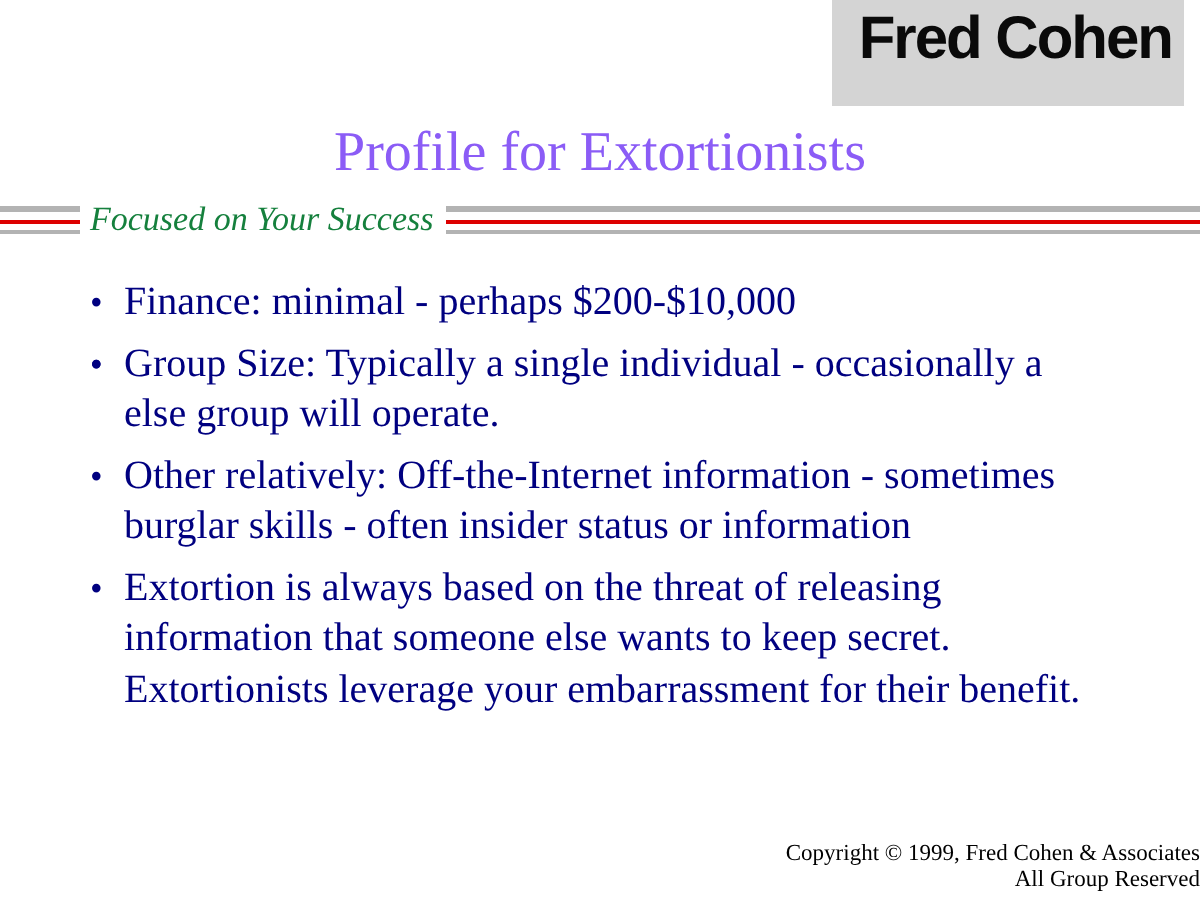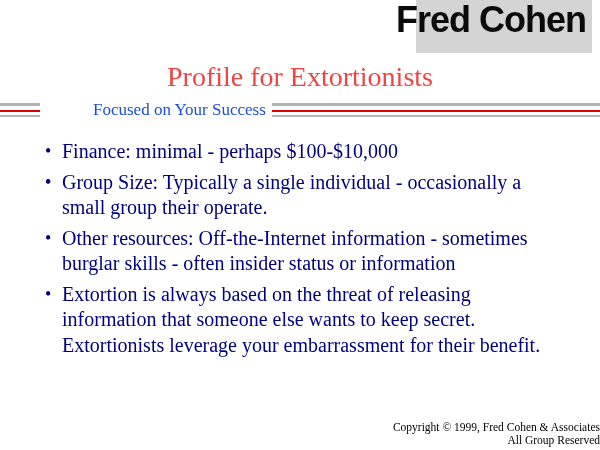--- a/index.html
+++ b/index.html
@@ -27,21 +27,21 @@
     display: flex;
     flex-direction: column;
     align-items: flex-end;
     justify-content: flex-start;
     padding: 6px 6px 0 0;
     box-sizing: border-box;
   }
   .logo-line1 {
     font-family: "Liberation Sans", sans-serif;
     font-weight: bold;
-    font-size: 36px;
+    font-size: 30px;
     line-height: 27px;
     letter-spacing: -1px;
     color: #0a0a0a;
     white-space: nowrap;
   }
   .logo-line2 {
     font-family: "Liberation Sans", sans-serif;
     font-weight: bold;
     font-style: italic;
     font-size: 16px;
@@ -54,21 +54,21 @@
 
   
   .title {
     position: absolute;
     top: 61px;
     left: 0;
     width: 600px;
     text-align: center;
     font-size: 28px;
     line-height: 32px;
-    color: #ef4444;
+    color: #8b5cf6;
     white-space: nowrap;
   }
 
   
   .tagline-row {
     position: absolute;
     top: 98px;
     left: 0;
     width: 600px;
     height: 24px;
@@ -80,26 +80,26 @@
     flex-direction: column;
     justify-content: center;
   }
   .stripes-left { width: 40px; flex: 0 0 40px; }
   .stripes-right { flex: 1 1 auto; }
   .stripe-gray-thick { height: 3px; background: #b3b3b3; }
   .stripe-red { height: 2px; background: #dd0000; margin-top: 4px; }
   .stripe-gray-thin { height: 2px; background: #b3b3b3; margin-top: 3px; }
   .tagline-text {
     flex: 0 0 auto;
+    font-style: italic;
     font-size: 17px;
     line-height: 24px;
-    color: #1d4ed8;
+    color: #15803d;
     padding: 0 6px 0 5px;
     white-space: nowrap;
-    margin-left: 48px;
   }
 
   
   .bullets {
     position: absolute;
     top: 139px;
     left: 45px;
     width: 512px;
     list-style: none;
     margin: 0;
@@ -154,32 +154,32 @@
     <div class="stripes stripes-right">
       <div class="stripe-gray-thick"></div>
       <div class="stripe-red"></div>
       <div class="stripe-gray-thin"></div>
     </div>
   </div>
 
   <ul class="bullets">
     <li>
       <span class="bullet-dot">•</span>
-      <span>Finance: minimal - perhaps $100-$10,000</span>
+      <span>Finance: minimal - perhaps $200-$10,000</span>
     </li>
     <li>
       <span class="bullet-dot">•</span>
     </li>
     <li>
       <span class="bullet-dot">•</span>
-      <span>Group Size: Typically a single individual - occasionally a small group their operate.</span>
+      <span>Group Size: Typically a single individual - occasionally a else group will operate.</span>
     </li>
     <li>
       <span class="bullet-dot">•</span>
-      <span>Other resources: Off-the-Internet information - sometimes burglar skills - often insider status or information</span>
+      <span>Other relatively: Off-the-Internet information - sometimes burglar skills - often insider status or information</span>
     </li>
     <li>
       <span class="bullet-dot">•</span>
       <span>Extortion is always based on the threat of releasing information that someone else wants to keep secret. Extortionists leverage your embarrassment for their benefit.</span>
     </li>
   </ul>
 
   <div class="footer">
     <div>Copyright © 1999, Fred Cohen &amp; Associates</div>
     <div>All Group Reserved</div>

